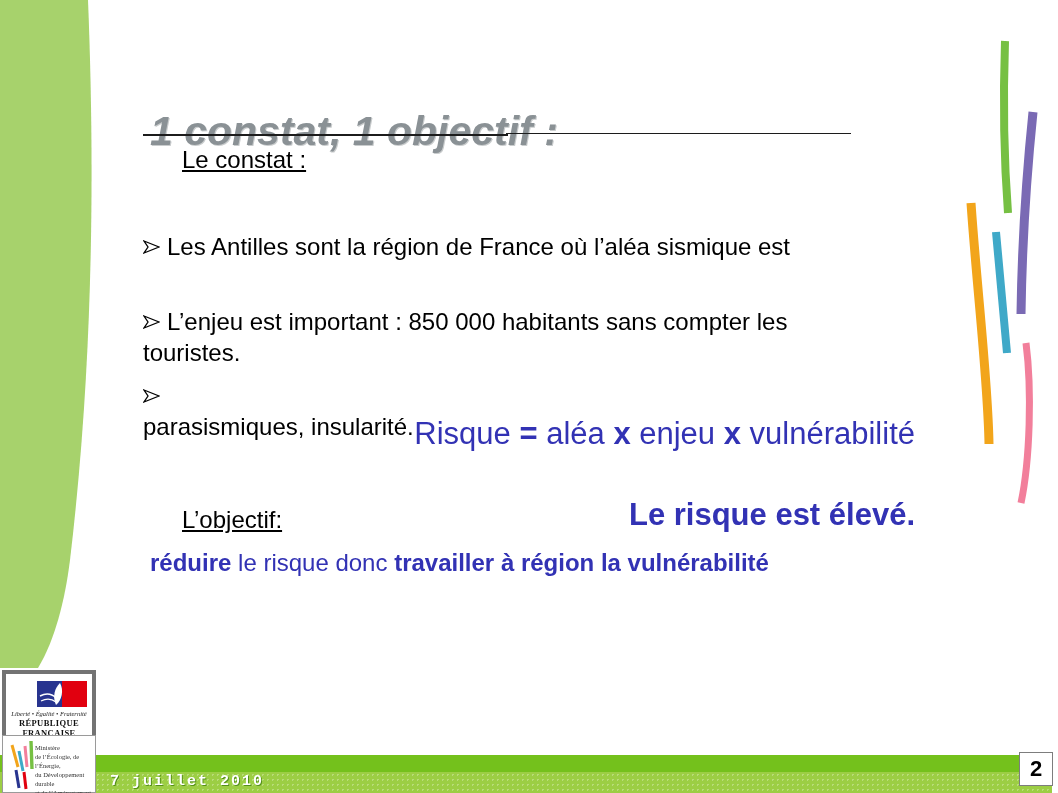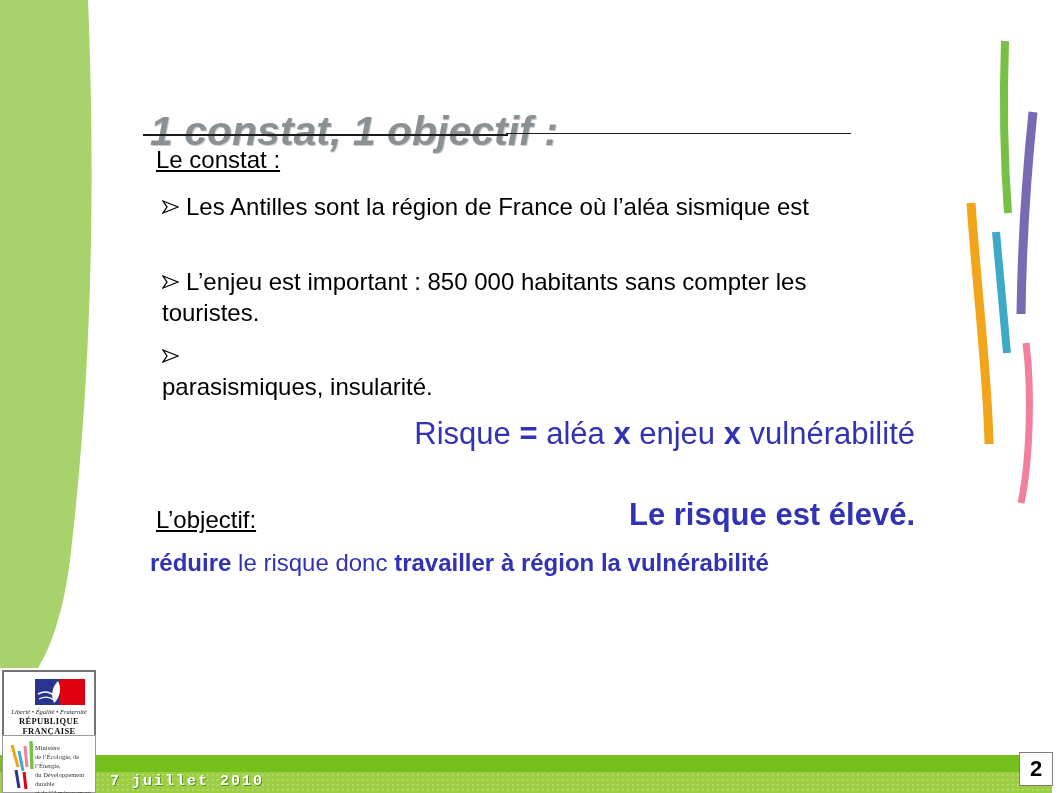--- a/index.html
+++ b/index.html
@@ -23,26 +23,26 @@
     color: var(--title-gray, #8a9195);
     letter-spacing: 0px;
     text-shadow: 1px 1px 0 #c9cccd;
     margin-top: 40px;
   }
   .title-rule-1 { position: absolute; left: 143px; top: 134px; width: 365px; height: 2px; background: #1c1c1c; }
   .title-rule-2 { position: absolute; left: 506px; top: 133px; width: 345px; height: 1px; background: #1c1c1c; }
 
   
   .heading {
-    position: absolute; left: 156px;
+    position: absolute; left: 182px;
     font-size: 24px; text-decoration: underline;
   }
   .bullet-para {
-    position: absolute; left: 162px; width: 775px;
-    font-size: 24px; line-height: 31px;
+    position: absolute; left: 143px; width: 775px;
+    font-size: 24px; line-height: 31px; margin-top: 40px;
   }
   .bullet-para .arrow-wrap { display: inline-block; margin-right: 7px; }
   .bullet-para sup { font-size: 14px; vertical-align: 6px; }
   .center-line {
     position: absolute; left: 145px; width: 770px;
     text-align: right; font-size: 31px;
     color: var(--blue, #3232b4);
   }
   .center-line.bold { font-weight: bold; margin-top: 36px; }
   .blue-line {
@@ -77,21 +77,21 @@
   .page-num-box {
     position: absolute; left: 1019px; top: 752px; width: 34px; height: 34px;
     background: #ffffff; border: 1px solid #7d7d7d;
     display: flex; align-items: center; justify-content: center;
     font-size: 22px; font-weight: bold; color: #000;
   }
 
   
   .republic-box {
     position: absolute; left: 2px; top: 670px; width: 94px; height: 77px;
-    background: #fff; border: 2px solid #737373;
+    background: #fff; border: 4px solid #737373;
   }
   .motto {
     position: absolute; left: 0; top: 36px; width: 100%;
     text-align: center; font-family: "Liberation Serif", serif;
     font-style: italic; font-size: 6.5px; color: #222;
   }
   .republic-name {
     position: absolute; left: 0; top: 44px; width: 100%;
     text-align: center; font-family: "Liberation Serif", serif;
     font-size: 8.5px; font-weight: bold; letter-spacing: 0.4px; color: #111;

